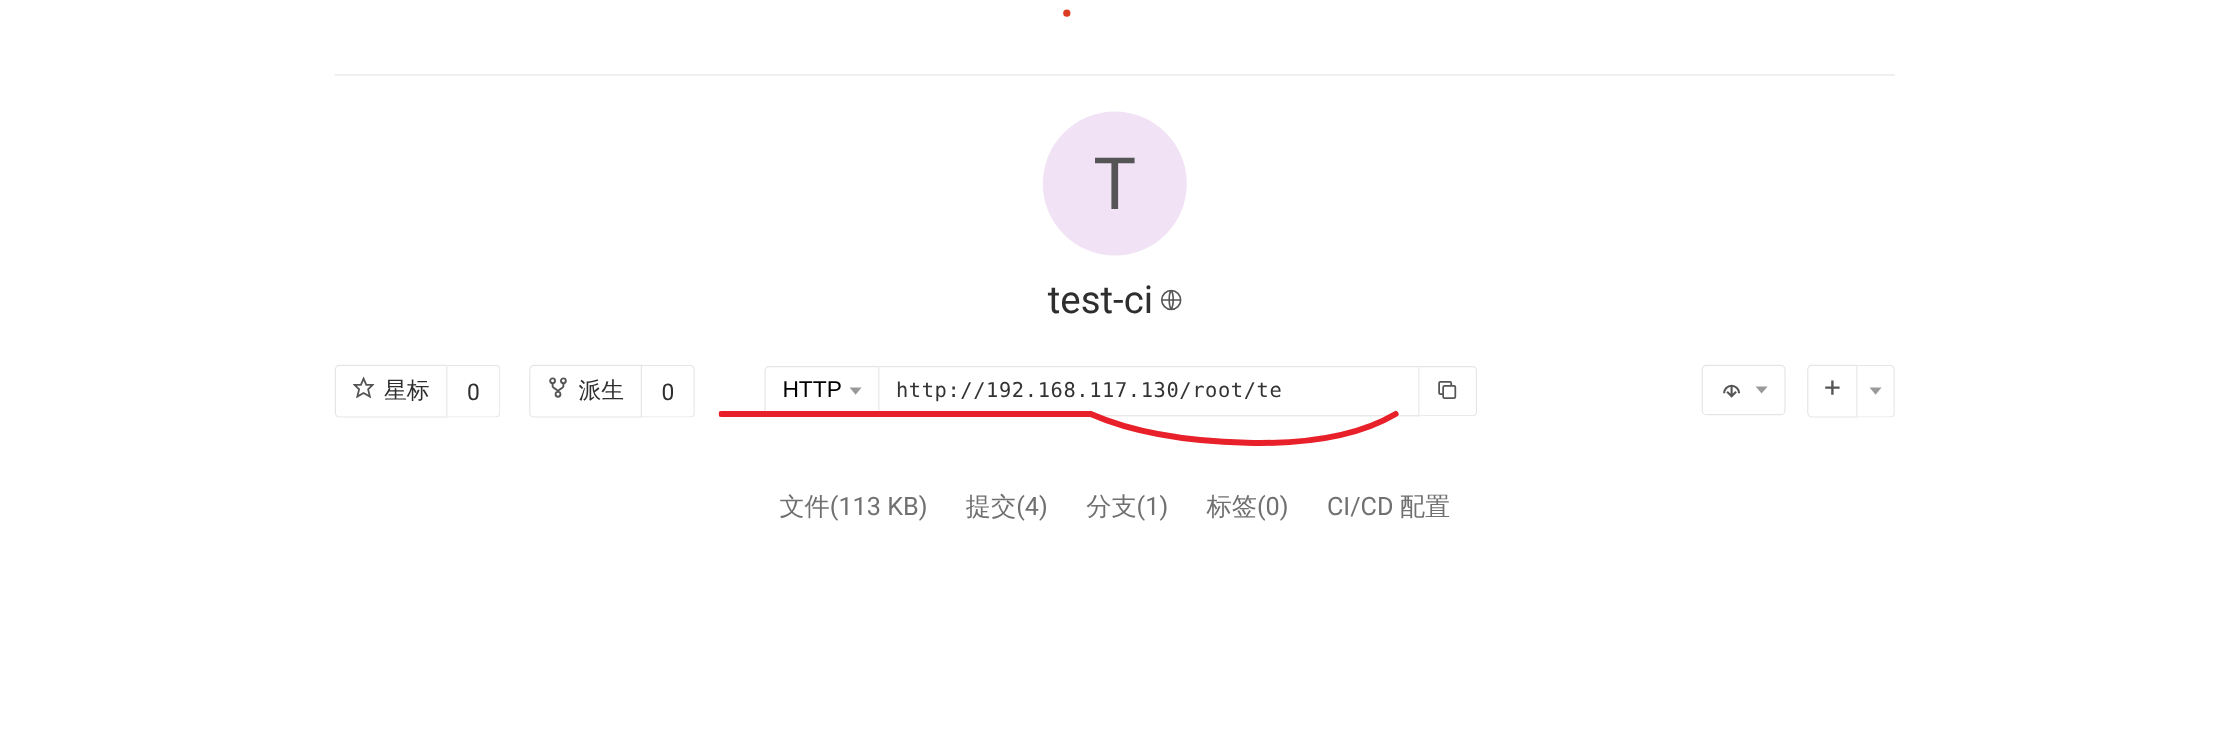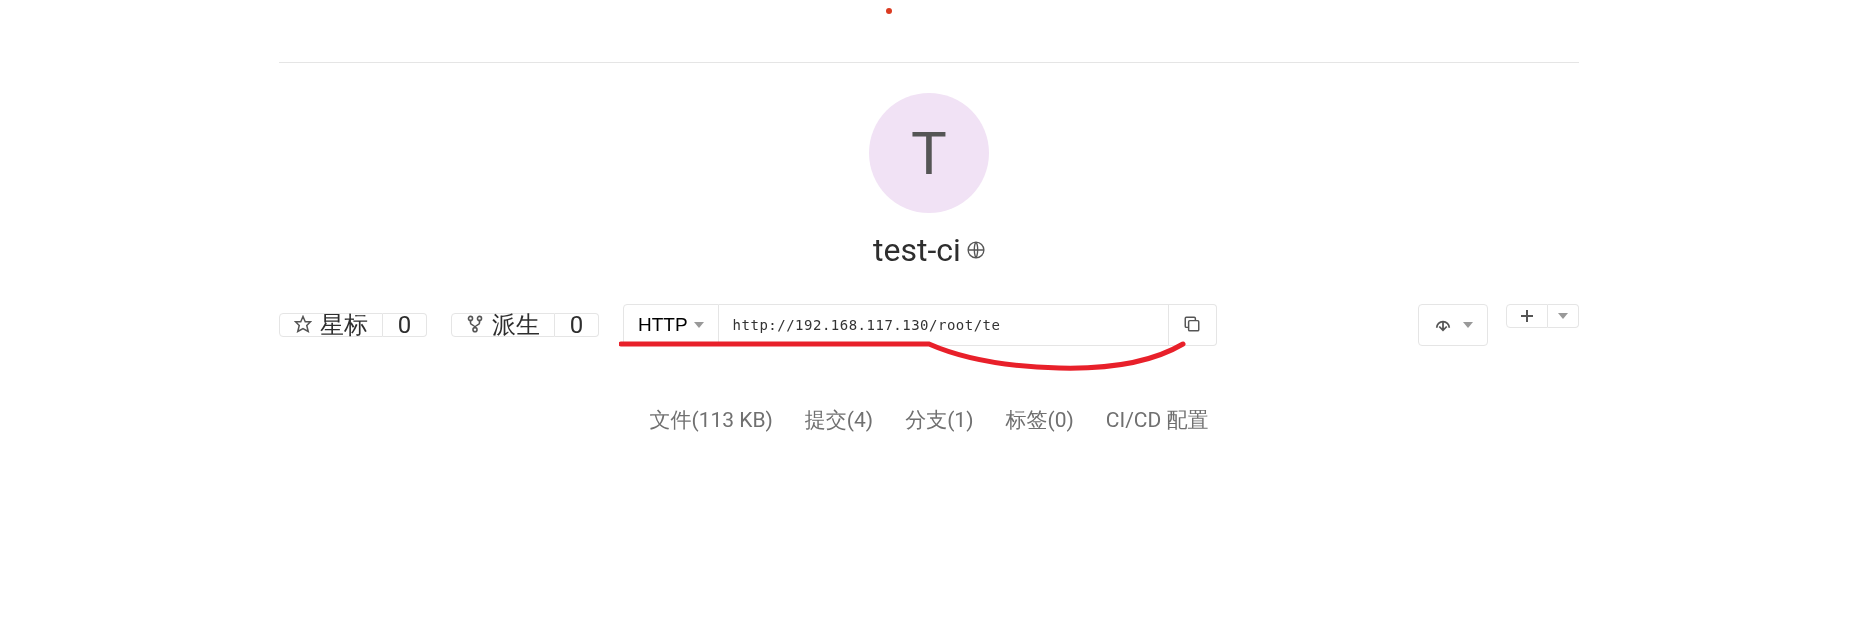--- a/index.html
+++ b/index.html
@@ -77,23 +77,23 @@
       display: inline-flex;
       align-items: stretch;
     }
     .btn {
       display: inline-flex;
       align-items: center;
       justify-content: center;
       border: 1px solid #e5e5e5;
       background: #fff;
       color: #2e2e2e;
-      font-size: 24px;
+      font-size: 19px;
       padding: 7px 14px;
-      height: 24px;
+      height: 44px;
       cursor: pointer;
       gap: 8px;
       white-space: nowrap;
     }
     .btn:first-child {
       border-radius: 4px 0 0 4px;
     }
     .btn:last-child {
       border-radius: 0 4px 4px 0;
     }
@@ -118,27 +118,28 @@
       border: 1px solid #e5e5e5;
       background: #fff;
       height: 42px;
       padding: 0 14px;
       font-size: 19px;
       display: inline-flex;
       align-items: center;
       gap: 6px;
       border-radius: 4px 0 0 4px;
       cursor: pointer;
+      margin-left: 34px;
     }
     .url-input {
       border: 1px solid #e5e5e5;
       border-left: none;
       height: 42px;
       padding: 0 14px;
-      font-size: 14px;
+      font-size: 17px;
       font-family: Menlo, Monaco, Consolas, monospace;
       width: 450px;
       outline: none;
       color: #333;
       letter-spacing: 0.5px;
     }
     .copy-btn {
       border: 1px solid #e5e5e5;
       border-left: none;
       background: #fff;

